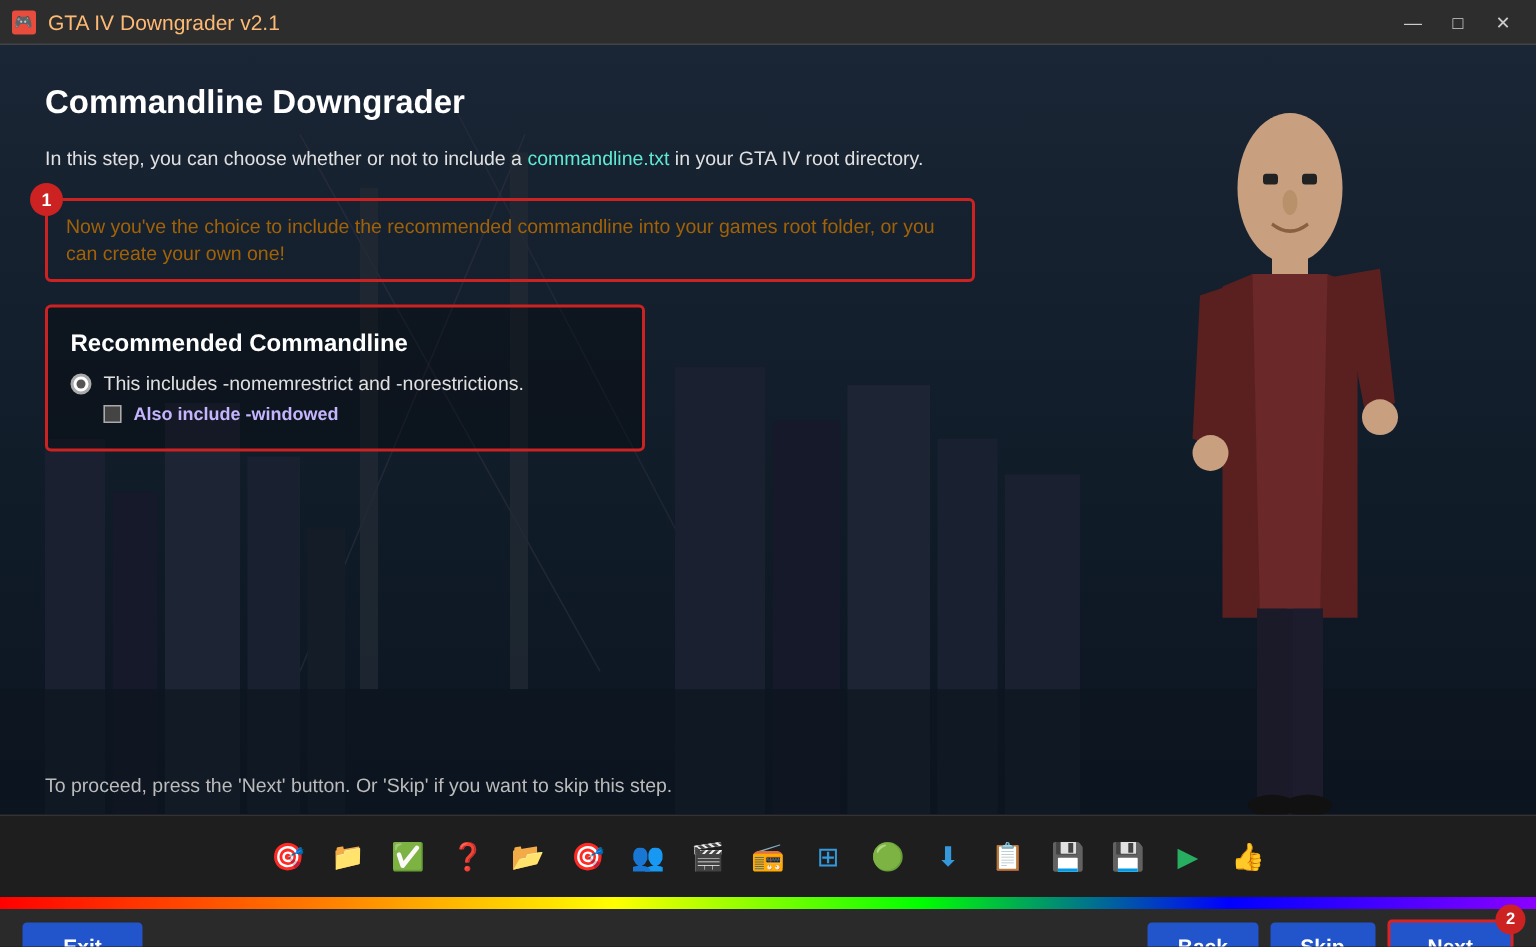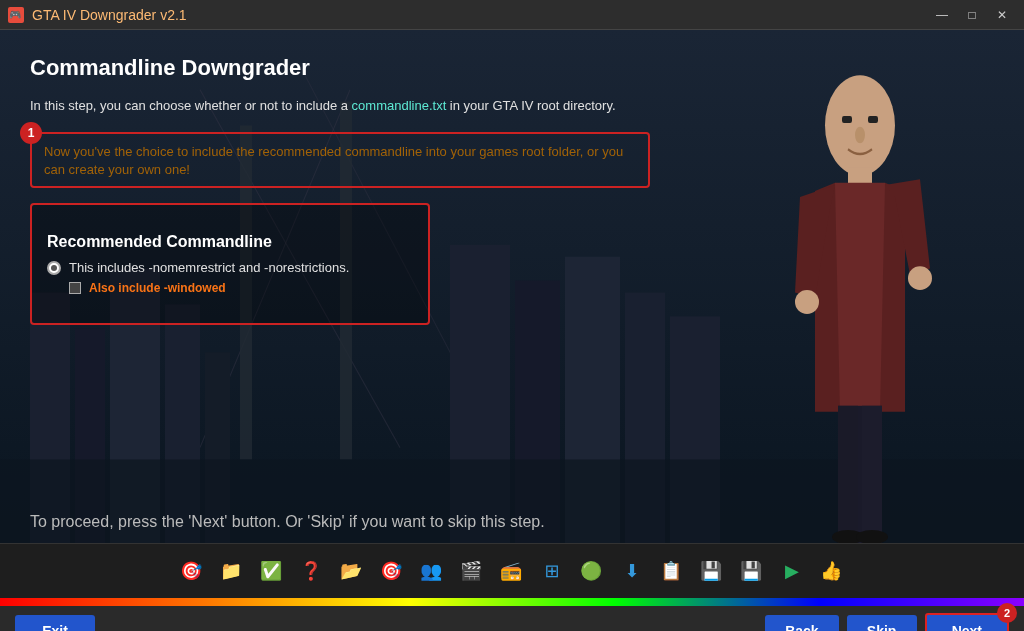--- a/index.html
+++ b/index.html
@@ -133,21 +133,21 @@
 
     .instruction-text {
       font-size: 13px;
       color: #a16207;
     }
 
     
     .radio-section {
       border: 2px solid #cc2222;
       border-radius: 4px;
-      padding: 28px 15px;
+      padding: 16px 15px;
       max-width: 400px;
       margin-bottom: 15px;
       background: rgba(0,0,0,0.3);
     }
 
     .section-title {
       font-size: 16px;
       font-weight: bold;
       color: #ffffff;
       margin-bottom: 8px;
@@ -199,40 +199,40 @@
       width: 12px;
       height: 12px;
       border: 1px solid #aaa;
       background: #444;
       flex-shrink: 0;
       cursor: pointer;
     }
 
     .checkbox-label {
       font-size: 12px;
-      color: #f97316;
+      color: #c4b5fd;
     }
 
     .checkbox-label span {
       font-weight: bold;
     }
 
     
     .custom-option {
       display: flex;
       align-items: center;
       gap: 8px;
       margin-top: 10px;
     }
 
     .footer-hint {
       position: absolute;
       bottom: 12px;
       left: 30px;
-      font-size: 16px;
+      font-size: 13px;
       color: #bbb;
     }
 
     
     .icon-toolbar {
       height: 55px;
       background: #1e1e1e;
       display: flex;
       align-items: center;
       justify-content: center;

